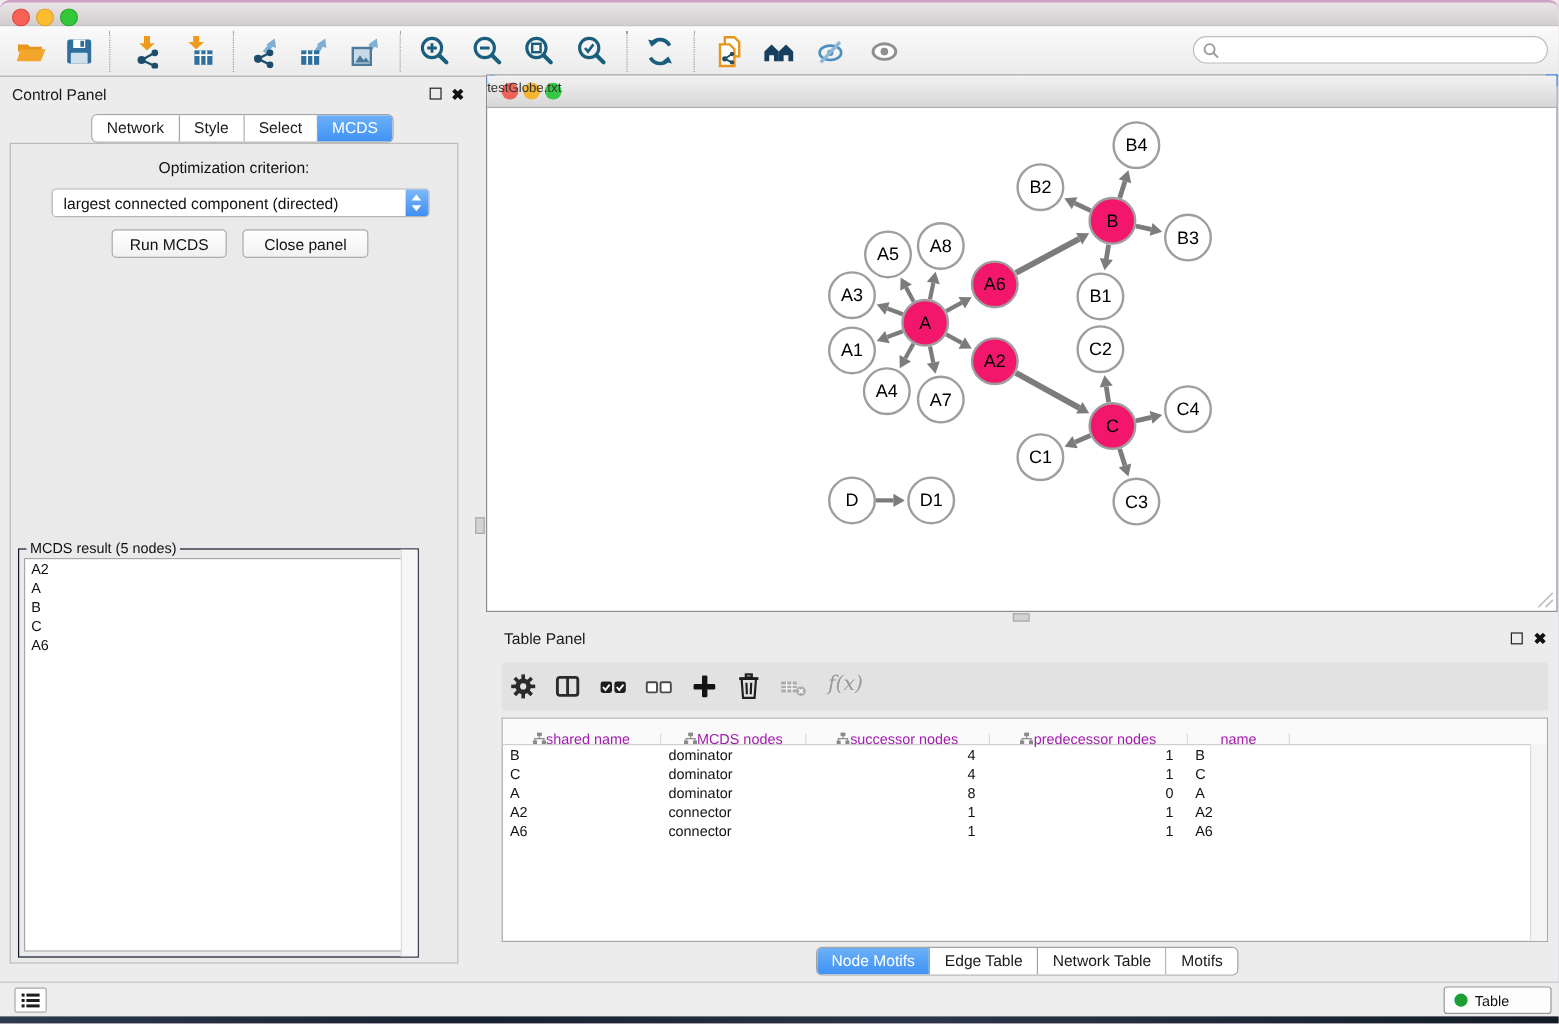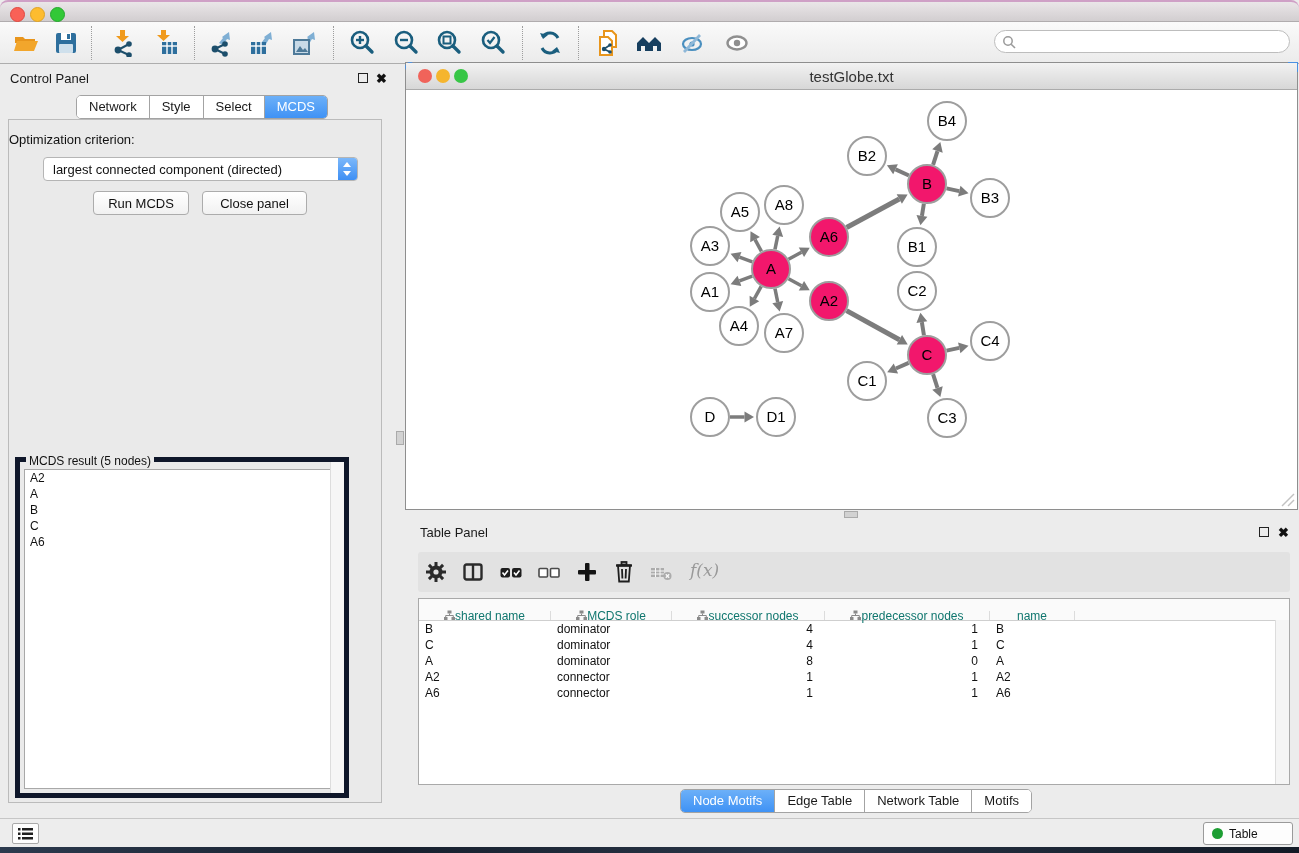--- a/index.html
+++ b/index.html
@@ -54,21 +54,21 @@
     font-size:13px; color:#1a1a1a; background:#fff; padding:3px 12px 4px 12px;
     border-right:1px solid #a3a3a3; white-space:nowrap;
   }
   .seg .tab:last-child{ border-right:none; }
   .seg .tab.active{ background:linear-gradient(#6cb0f8,#3f92f5); color:#fff; }
   .cp-tabs{ left:76px; top:95px;justify-content:space-between; }
   .cp-body{
     position:absolute; left:8px; top:119px; width:374px; height:684px;
     border:1px solid #bbb; background:#eaeaea; box-sizing:border-box;
   }
-  .opt-label{ position:absolute; left:0; right:0; top:12px; font-size:13px; color:#111; }
+  .opt-label{ position:absolute; left:0; right:0; top:12px; text-align:center; font-size:13px; color:#111; }
   .opt-select{
     position:absolute; left:34px; top:37px; width:315px; height:24px;
     background:#fff; border:1px solid #b5b5b5; border-radius:4px; box-sizing:border-box;
   }
   .opt-select .val{ position:absolute; left:9px; top:4px; font-size:13px; color:#111; white-space:nowrap; }
   .opt-select .stepper{
     position:absolute; right:0; top:0; width:19px; height:22px;
     background:linear-gradient(#7cb8fa,#3e8ff4); border-radius:0 3px 3px 0;
   }
   .stepper .up, .stepper .dn{ position:absolute; left:5px; width:0; height:0; border-left:4.5px solid transparent; border-right:4.5px solid transparent; }
@@ -76,21 +76,21 @@
   .stepper .dn{ bottom:4px; border-top:5px solid #fff; }
   .btn{
     position:absolute; height:24px; background:linear-gradient(#ffffff,#f1f1f1);
     border:1px solid #acacac; border-radius:4px; font-size:13px; color:#111;
     box-sizing:border-box; text-align:center; padding-top:4px;
   }
   .btn-run{ left:84px; top:71px; width:96px; }
   .btn-closep{ left:193px; top:71px; width:105px; }
   .fieldset{
     position:absolute; left:6px; top:337px; width:334px; height:341px;
-    border:5px solid #0f172a; box-sizing:border-box;
+    border:1px solid #0f172a; box-sizing:border-box;
   }
   .fieldset .legend{
     position:absolute; left:6px; top:-8px; background:#eaeaea; padding:0 3px;
     font-size:12px; color:#111; white-space:nowrap;
   }
   .mcds-list{
     position:absolute; left:4px; top:7px; right:4px; bottom:4px;
     background:#fff; border:1px solid #a8a8a8; overflow:hidden;
   }
   .mcds-item{ font-size:12px; color:#111; padding:1px 0 1px 5px; line-height:14px; }
@@ -100,21 +100,21 @@
   .hdiv-handle{ position:absolute; left:844px; top:511px; width:14px; height:7px; background:#d2d2d2; border:1px solid #aaa; box-sizing:border-box; }
   
   .netwin{
     position:absolute; left:405px; top:62px; width:893px; height:448px;
     border:1px solid #8e8e8e; background:#fff; box-sizing:border-box;
   }
   .netwin .wtitle{
     position:absolute; left:0; top:0; right:0; height:26px;
     background:linear-gradient(#f2f2f2,#d7d7d7); border-bottom:1px solid #ababab;
   }
-  .netwin .wtitle .ttl{ position:absolute; left:0; right:0; top:5px; text-align:center; font-size:15px; color:#333; }
+  .netwin .wtitle .ttl{ position:absolute; left:0; right:0; top:5px; font-size:11px; color:#333; }
   .nl{ position:absolute; top:6px; width:14px; height:14px; border-radius:50%; }
   .nl.red{ left:12px; background:#f0635a; }
   .nl.yel{ left:30px; background:#f5b52e; }
   .nl.grn{ left:48px; background:#37c646; }
   .corner{ position:absolute; width:8px; height:8px; }
   .corner.tl{ left:-1px; top:-1px; border-left:2px solid #4a90e2; border-top:2px solid #4a90e2; }
   .corner.tr{ right:-1px; top:-1px; border-right:2px solid #4a90e2; border-top:2px solid #4a90e2; }
   .netcanvas{ position:absolute; left:0; top:26px; }
   
   .tp-title{ position:absolute; left:420px; top:525px; font-size:13px; color:#1a1a1a; }
@@ -127,21 +127,21 @@
   .tpi{ position:absolute; top:8px; width:24px; height:24px; }
   .tpi svg{ width:24px; height:24px; display:block; }
   .fx{ position:absolute; left:272px; top:8px; font-family:"DejaVu Serif", serif; font-style:italic; font-size:17px; color:#999; }
   .ttable{
     position:absolute; left:418px; top:598px; width:872px; height:187px;
     background:#fff; border:1px solid #a9a9a9; box-sizing:border-box;
   }
   .thead{ display:flex; height:21px; background:#fafafa; border-bottom:1px solid #cfcfcf; }
   .th{
     display:flex; align-items:center; justify-content:center; gap:0;
-    font-size:12px; color:#0f766e; border-right:1px solid #dcdcdc; box-sizing:border-box; position:relative;margin-top:12px;
+    font-size:12px; color:#a21caf; border-right:1px solid #dcdcdc; box-sizing:border-box; position:relative;margin-top:12px;
   }
   .th .hicon{ display:inline-flex; }
   .trow{ display:flex; height:16px; }
   .td{ font-size:12px; color:#111; box-sizing:border-box; padding:1px 0 0 0; white-space:nowrap; overflow:hidden; }
   .td.l{ padding-left:6px; text-align:left; }
   .td.r{ padding-right:12px; text-align:right; }
   .t-scroll{ position:absolute; right:0; top:21px; bottom:0; width:13px; background:#f5f5f5; border-left:1px solid #ddd; }
   .tp-tabs{ left:680px; top:789px; }
   
   .statusbar{
@@ -635,21 +635,21 @@
             <g fill="#8a8a8a">
               <rect x="3.5" y="0.5" width="4" height="3"></rect>
               <rect x="0" y="7" width="3.5" height="3"></rect>
               <rect x="7.5" y="7" width="3.5" height="3"></rect>
             </g>
             <g stroke="#8a8a8a" stroke-width="1" fill="none">
               <path d="M5.5 3.5v2M1.7 7V5.5h7.6V7"></path>
             </g>
           </svg>
         </span>
-        <span>MCDS role</span>
+        <span>MCDS nodes</span>
       </div>
       <div class="th" style="width: 153px;">
         <span class="hicon">
           <svg width="11" height="11" viewBox="0 0 11 11">
             <g fill="#8a8a8a">
               <rect x="3.5" y="0.5" width="4" height="3"></rect>
               <rect x="0" y="7" width="3.5" height="3"></rect>
               <rect x="7.5" y="7" width="3.5" height="3"></rect>
             </g>
             <g stroke="#8a8a8a" stroke-width="1" fill="none">

